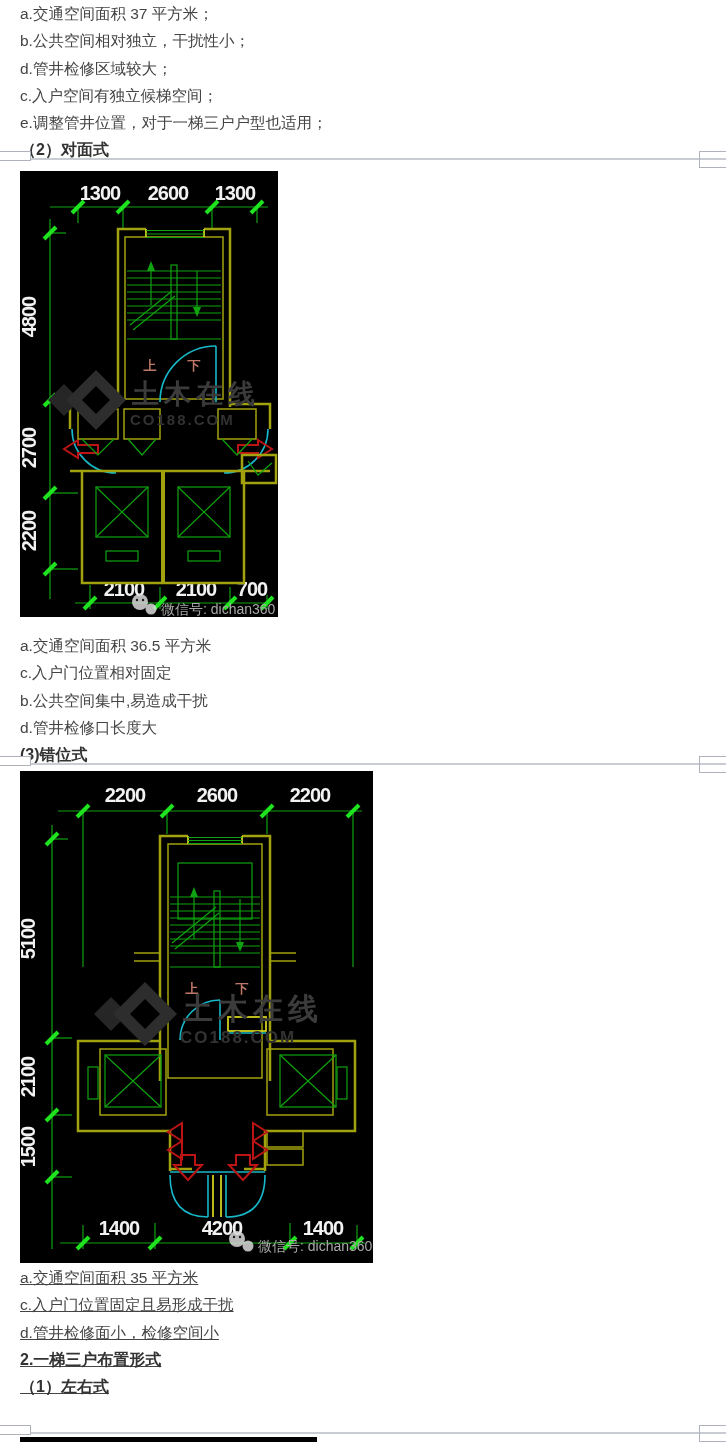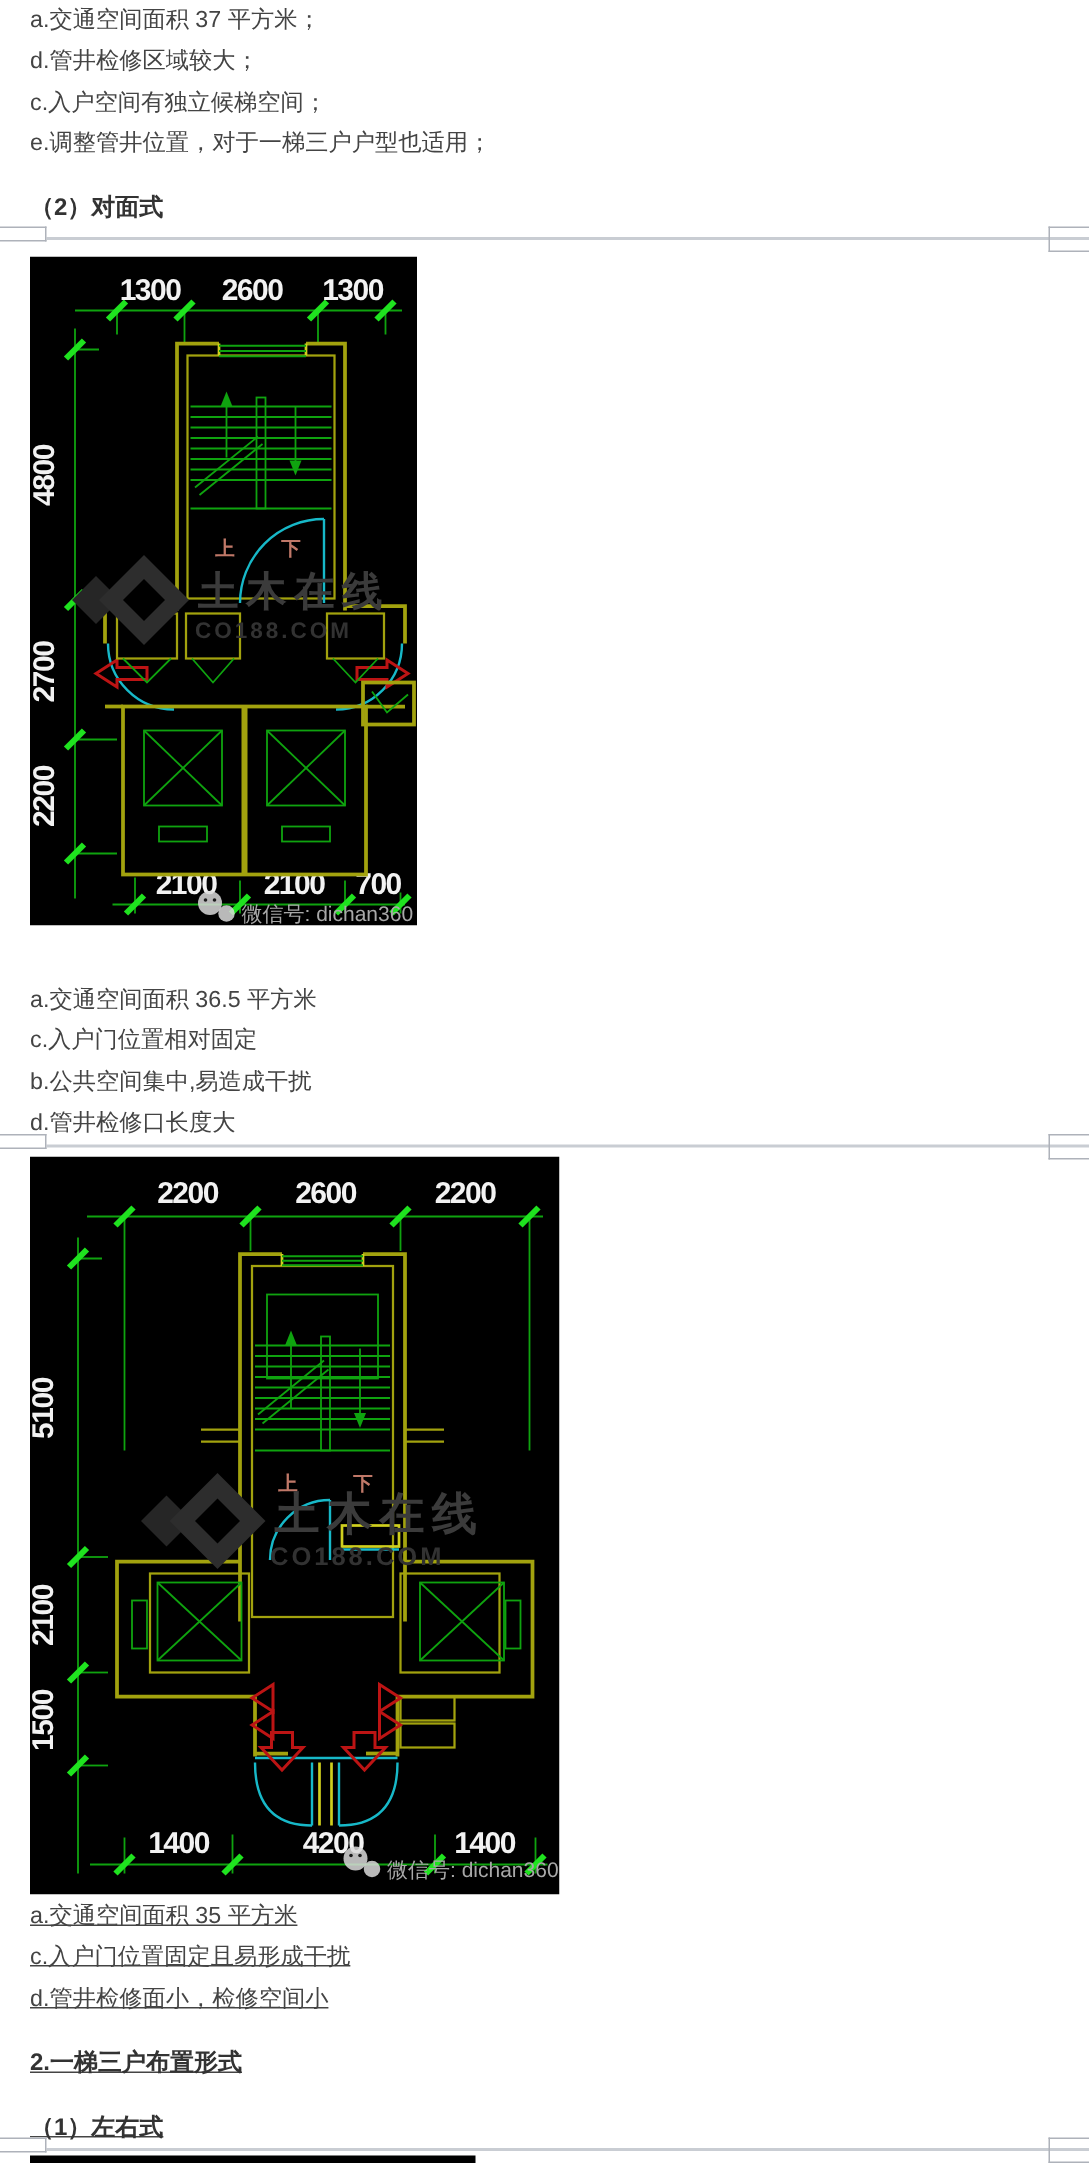--- a/index.html
+++ b/index.html
@@ -3,21 +3,21 @@
 <meta charset="utf-8">
 <style>
   html,body{margin:0;padding:0;background:#ffffff;}
   body{width:726px;height:1442px;overflow:hidden;
        font-family:"Liberation Sans","DejaVu Sans",sans-serif;color:#444444;}
   #page{position:relative;width:590px;height:1442px;background:#fff;}
 
   
   .textblock{position:absolute;left:20px;}
   .tline{height:27.3px;line-height:27.3px;font-size:15.5px;color:#444444;white-space:nowrap;}
-  .tline.heading{font-weight:bold;font-size:16px;color:#333333;margin-top:16px;}
+  .tline.heading{font-weight:bold;font-size:16px;color:#333333;}
 
   
   .pagebreak{position:absolute;left:0;width:726px;height:17px;}
   .pagebreak .pb-line{position:absolute;left:0;right:0;top:8px;height:2px;background:#c9cdd3;}
   .pagebreak .pb-left{position:absolute;left:0;top:1px;width:30px;height:8px;
       border:1px solid #aeb2ba;border-left:none;background:#fff;}
   .pagebreak .pb-right{position:absolute;right:0;top:1px;width:26px;height:15px;
       border:1px solid #aeb2ba;border-right:none;background:transparent;}
 
   
@@ -47,20 +47,21 @@
 
   #next-image-edge{position:absolute;left:20px;top:1437px;width:297px;height:5px;background:#000;}
 </style>
 </head>
 <body>
 
 <div id="page">
 
   <div class="textblock" style="top:0px;">
     <div class="tline">a.交通空间面积 37 平方米；</div>
+    <div class="tline">b.公共空间相对独立，干扰性小；</div>
     <div class="tline">d.管井检修区域较大；</div>
     <div class="tline">c.入户空间有独立候梯空间；</div>
     <div class="tline">e.调整管井位置，对于一梯三户户型也适用；</div>
     <div class="tline heading">（2）对面式</div>
   </div>
 
   <div class="pagebreak" style="top:150px;">
     <div class="pb-line"></div>
     <div class="pb-left"></div>
     <div class="pb-right"></div>
@@ -188,21 +189,21 @@
     </g>
     <g>
       <circle class="wxbubble" cx="120" cy="431" r="8"></circle>
       <circle class="wxbubble" cx="131" cy="438" r="5.5"></circle>
       <circle class="wxdot" cx="117" cy="429" r="1.2"></circle>
         <circle class="wxdot" cx="123" cy="429" r="1.2"></circle>
       <text class="wmwx" x="141" y="443">微信号: dichan360</text>
     </g>
   </svg>
 
-  <div class="textblock" style="top:653px;">
+  <div class="textblock" style="top:632px;">
     <div class="tline">a.交通空间面积 36.5 平方米</div>
     <div class="tline">c.入户门位置相对固定</div>
     <div class="tline">b.公共空间集中,易造成干扰</div>
     <div class="tline">d.管井检修口长度大</div>
     <div class="tline heading">(3)错位式</div>
   </div>
 
   <div class="pagebreak" style="top:755px;">
     <div class="pb-line"></div>
     <div class="pb-left"></div>

